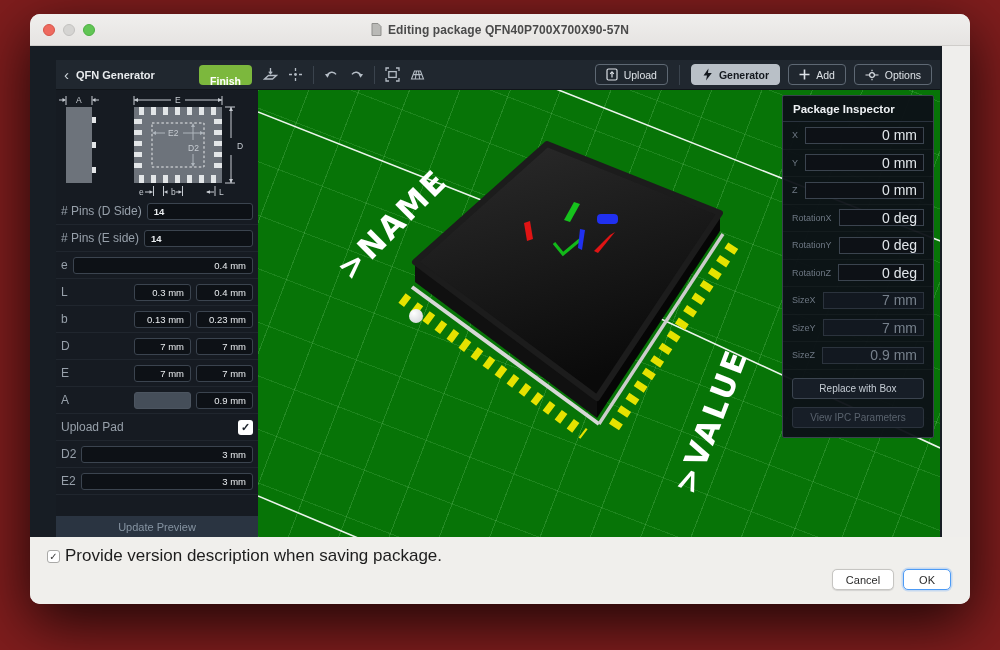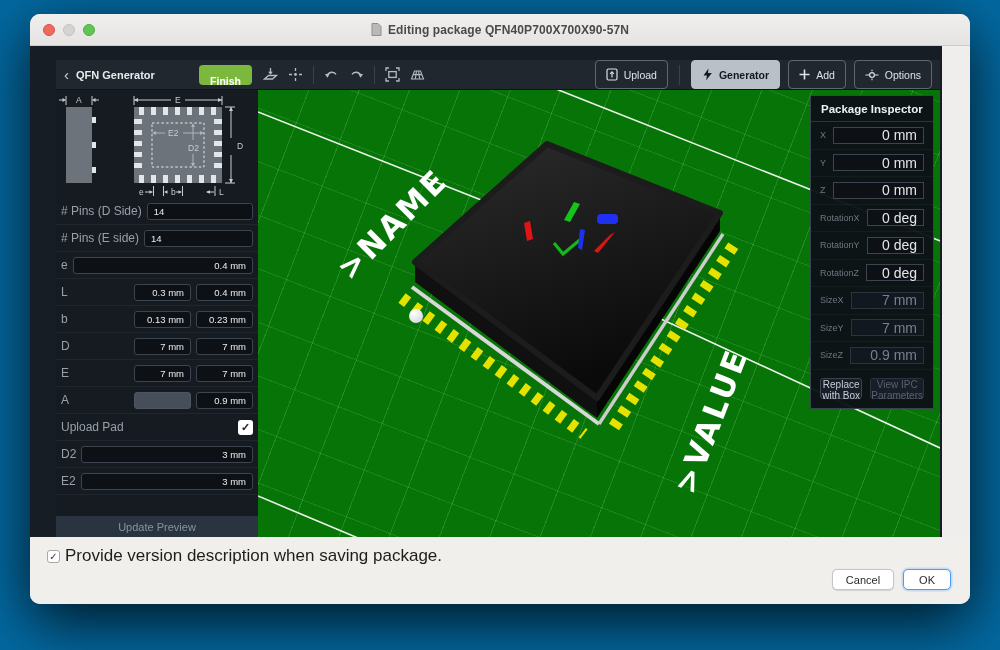--- a/index.html
+++ b/index.html
@@ -1,18 +1,18 @@
 <!DOCTYPE html>
 <html><head>
 <meta charset="utf-8">
 <style>
   * { margin:0; padding:0; box-sizing:border-box; }
   html,body { width:1000px; height:650px; background:#000; overflow:hidden;
               font-family:"Liberation Sans", sans-serif; }
-  .stage { position:relative; width:1000px; height:650px; background:#0369a1; }
+  .stage { position:relative; width:1000px; height:650px; background:#7f1d1d; }
 
   
   .window { position:absolute; left:30px; top:14px; width:940px; height:590px;
             background:#efeeec; border-radius:10px; overflow:hidden;
             box-shadow:0 18px 60px rgba(0,0,0,.8); }
   .titlebar { position:absolute; left:0; top:0; width:100%; height:32px;
               background:linear-gradient(#f0efed,#e6e4e2); border-bottom:1px solid #cfcdca;
               display:flex; align-items:center; }
   .lights { position:absolute; left:13px; top:0; height:32px; display:flex; gap:8px; align-items:center; }
   .light { width:12px; height:12px; border-radius:50%; }
@@ -30,38 +30,38 @@
   .gen-header { width:202px; height:100%; display:flex; align-items:center; padding:0 6px 0 8px; }
   .back { color:#cfd5db; font-size:15px; line-height:1; margin-right:7px; cursor:default; }
   .gen-title { color:#e8ebee; font-size:11px; font-weight:bold; }
   .finish { margin-left:auto; background:#7cb83d; color:#fff; border:none; border-radius:4px;
             height:19px; padding:10px 11px; font-size:10.5px; font-weight:bold; }
   .tools { display:flex; align-items:center; height:100%; }
   .tico { width:25px; height:22px; display:flex; align-items:center; justify-content:center;
           color:#b4bcc5; }
   .tsep { width:1px; height:18px; background:#3a434d; margin:0 5px; }
   .actions { margin-left:auto; display:flex; align-items:center; gap:8px; padding-right:8px; }
-  .abtn { display:flex; align-items:center; gap:6px; height:29px; padding:0 10px;
+  .abtn { display:flex; align-items:center; gap:6px; height:21px; padding:0 10px;
           border:1px solid #5e6873; border-radius:4px; background:transparent;
           color:#dde2e7; font-size:10.5px; }
   .abtn.primary { background:#b9c0c7; color:#14191f; border-color:#b9c0c7; font-weight:bold; }
   .asep { width:1px; height:20px; background:#3a434d; margin:0 3px; }
 
   
   .left-panel { position:absolute; left:26px; top:44px; width:202px; height:447px;
                 background:#161b22; display:flex; flex-direction:column; }
   .diagram { padding:3px 3px 1px 3px; }
   .rows { flex:1; }
   .row { display:flex; align-items:center; height:27px; padding:0 5px; gap:5px;
          border-bottom:1px solid #20262e; }
   .lbl { font-size:12px; color:#97a0aa; white-space:nowrap; }
   .field { background:#0d1116; border:1px solid #3b444f; border-radius:3px; height:17px;
            display:flex; align-items:center; justify-content:flex-end; padding:0 6px;
            color:#e9ecef; font-size:9.5px; }
-  .field.left { justify-content:flex-start; }
+  .field.left { justify-content:flex-start;font-weight:bold; }
   .field.grow { flex:1; }
   .field.half { width:57px; }
   .field.blank { background:#454e59; border-color:#4c5560; }
   .cbx { margin-left:auto; width:15px; height:15px; background:#fff; border-radius:3px;
          display:flex; align-items:center; justify-content:center;
          color:#1b212a; font-size:11px; font-weight:bold; }
   .updatebar { height:21px; background:#2a3441; color:#8593a1; font-size:11px;
                display:flex; align-items:center; justify-content:center; }
 
   
@@ -69,32 +69,32 @@
               background-color:#077407;
               background-image:
                 repeating-linear-gradient(111deg, rgba(190,255,190,.16) 0, rgba(190,255,190,.16) 1px, transparent 1px, transparent 47px),
                 repeating-linear-gradient(21deg, rgba(190,255,190,.12) 0, rgba(190,255,190,.12) 1px, transparent 1px, transparent 50px);
               overflow:hidden; }
   .scene { position:absolute; inset:0; }
   .vtext { fill:#fff; font-family:"DejaVu Sans", sans-serif; font-weight:bold;
            font-size:31px; letter-spacing:2.5px; }
 
   
-  .inspector { position:absolute; right:6px; top:5px; width:124px;
+  .inspector { position:absolute; right:6px; top:5px; width:152px;
                background:rgba(12,17,23,.96); border:1px solid #39434e; border-radius:2px; }
   .insp-title { padding:7px 10px 6px 10px; font-size:11.5px; font-weight:bold; color:#eef1f4;
                 border-bottom:1px solid #2a333e; }
   .irow { display:flex; align-items:center; height:27.5px; padding:0 9px;
           border-bottom:1px solid rgba(255,255,255,.035); }
   .ilbl { font-size:9px; color:#6d7ondo783; color:#6d7783; white-space:nowrap; }
   .ifield { flex:1; margin-left:7px; background:#0d1116; border:1px solid #3b444f;
             border-radius:0; height:17px; display:flex; align-items:center;
             justify-content:flex-end; padding:0 6px; color:#e2e7eb; font-size:14px; }
   .irow.dim .ifield { color:#77818c; border-color:#2b333d; background:#121820; }
-  .ibuttons { padding:8px 9px 9px 9px; display:flex; gap:8px; }
+  .ibuttons { padding:8px 9px 9px 9px; display:flex; flex-direction:column; gap:8px; }
   .ibtn { height:21px; width:100%; border:1px solid #3b444f; background:#171e27;
           color:#c6cdd5; font-size:10px; border-radius:3px; }
   .ibtn.disabled { color:#59626d; border-color:#2b333d; }
 
   
   .footer { position:absolute; left:0; top:523px; width:940px; height:67px; background:#f0efec; }
   .version-row { position:absolute; left:17px; top:9px; display:flex; align-items:center; gap:5px; }
   .fcbx { width:13px; height:13px; background:#fff; border:1px solid #a9a9a7; border-radius:3px;
           display:flex; align-items:center; justify-content:center; font-size:10px; color:#3a3a3a; }
   .version-lbl { font-size:17px; color:#1d1d1d; }

